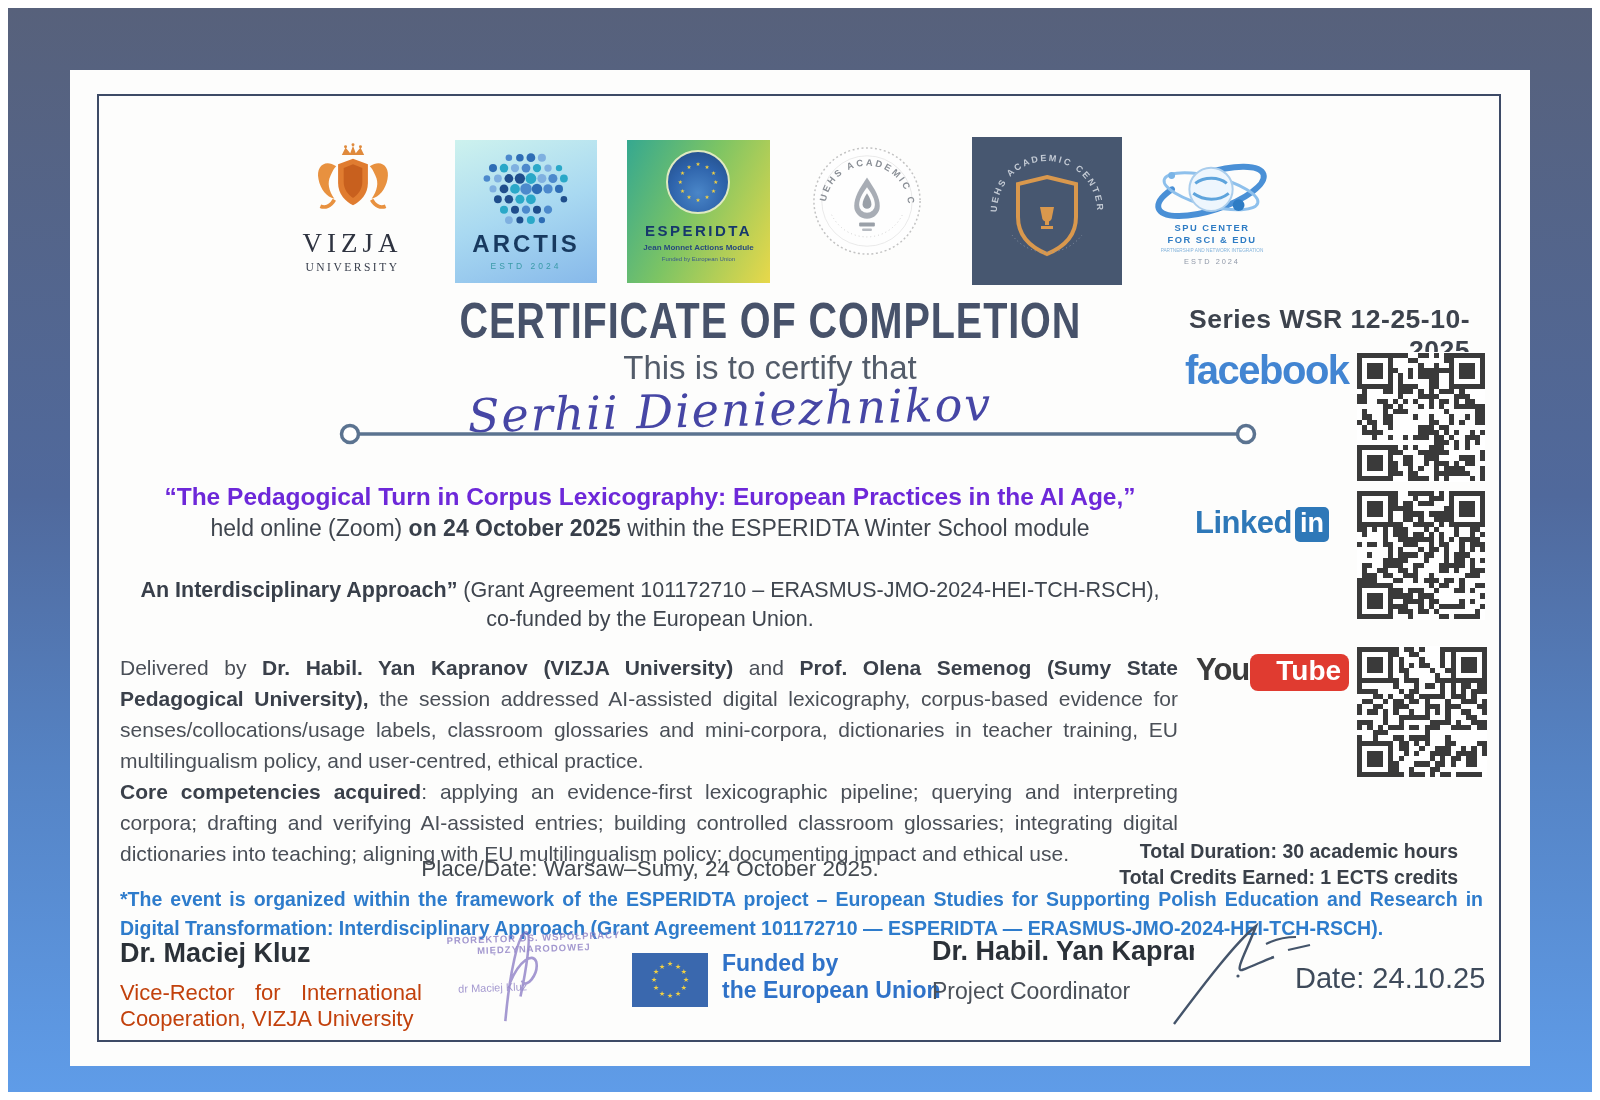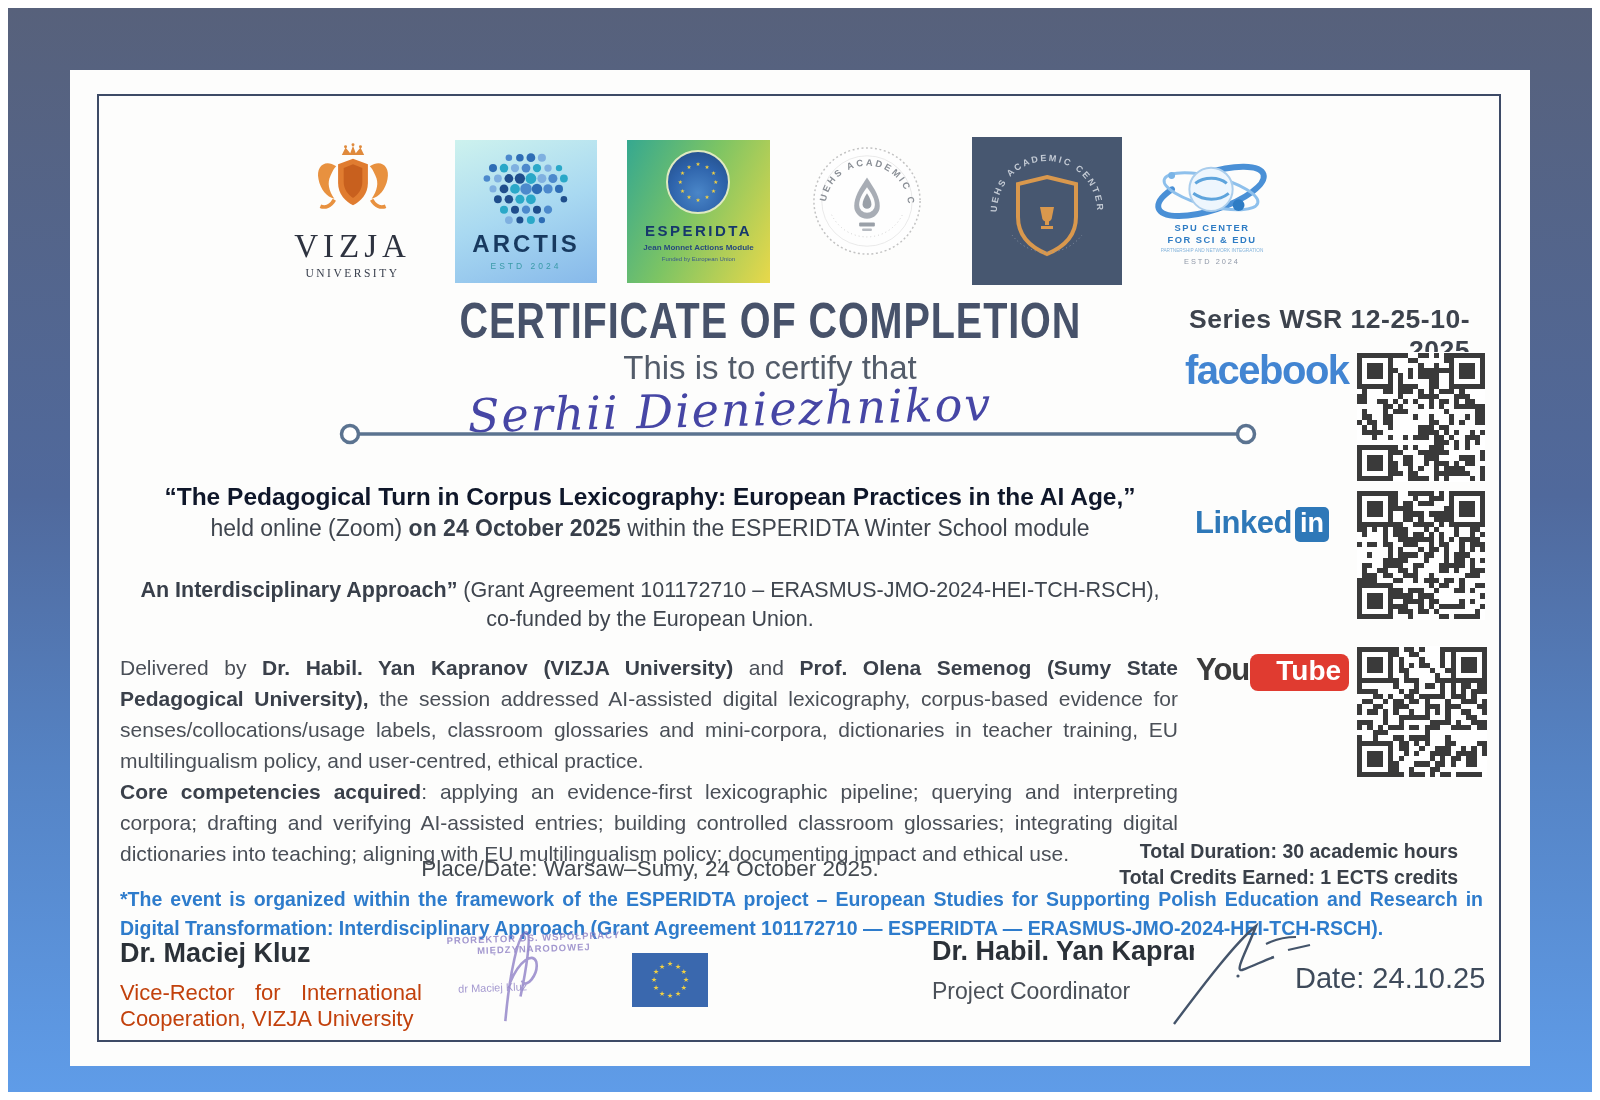--- a/index.html
+++ b/index.html
@@ -13,21 +13,21 @@
   .right{text-align:right;}
   .b{font-weight:bold;}
   .col{left:120px;width:1060px;}
   .title{font-size:45px;font-weight:bold;color:#47526a;white-space:nowrap;}
   .title span{display:inline-block;transform:scale(.88,1.1);letter-spacing:1px;}
   .series{font-size:26.5px;font-weight:bold;color:#3d434d;letter-spacing:.5px;}
   .certify{font-size:33px;color:#535c6a;}
   .name-script{font-family:"DejaVu Serif",serif;font-style:italic;font-size:46px;color:#4646a5;
                letter-spacing:2px;transform:rotate(-1.3deg);}
   .body-line{font-size:23px;color:#3f454e;}
-  .body-line-b{font-size:24.5px;font-weight:bold;color:#0f172a;}
+  .body-line-b{font-size:24.5px;font-weight:bold;color:#6d28d9;}
   .body-line-s{font-size:21.5px;color:#3f454e;}
   .para{font-size:21px;line-height:31px;color:#4a4f57;text-align:justify;}
   .fb{font-size:40px;font-weight:bold;color:#4285d2;letter-spacing:-1.5px;}
   .li-text{font-size:31px;font-weight:bold;color:#2e78b8;letter-spacing:-.5px;}
   .li-badge{display:inline-block;background:#2e78b8;color:#fff;font-size:27px;font-weight:bold;
             border-radius:5px;padding:1px 5px 3px 5px;margin-left:3px;vertical-align:1px;}
   .yt-you{font-size:31px;font-weight:bold;color:#3b3b3b;letter-spacing:-1px;}
   .yt-badge{display:inline-block;background:#e03b30;color:#fff;font-size:28px;font-weight:bold;
             border-radius:8px;padding:1px 8px 4px 26px;margin-left:1px;}
   .qr{background:#fff;}
@@ -48,21 +48,21 @@
   .arctis-name{font-size:24px;font-weight:bold;color:#17395f;letter-spacing:3px;margin-top:-2px;}
   .arctis-estd{font-size:8.5px;color:#3a9aa8;letter-spacing:3px;margin-top:3px;}
   .esp-sq{background:linear-gradient(115deg,#35a890 0%,#7cc464 45%,#e8d84a 100%);}
   .esp-circle{position:absolute;left:39px;top:10px;width:64px;height:64px;border-radius:50%;
               background:radial-gradient(circle at 50% 68%,#4a86c8 0%,#2d62aa 55%,#22497f 100%);
               border:2px solid #dfeac0;box-sizing:border-box;}
   .esp-name{position:absolute;left:0;width:100%;top:82px;font-size:15px;font-weight:bold;color:#16386b;letter-spacing:2.5px;}
   .esp-sub{position:absolute;left:0;width:100%;top:103px;font-size:8px;font-weight:bold;color:#27497e;}
   .esp-fund{position:absolute;left:0;width:100%;top:116px;font-size:6px;color:#3a5a8a;}
   .navy-sq{background:#475770;}
-  .vizja-name{font-family:"Liberation Serif",serif;font-size:33px;color:#2e3340;letter-spacing:5px;text-align:center;}
+  .vizja-name{font-family:"Liberation Serif",serif;font-size:27px;color:#2e3340;letter-spacing:5px;text-align:center;}
   .vizja-sub{font-family:"Liberation Serif",serif;font-size:11.5px;color:#3a404e;letter-spacing:2.5px;text-align:center;margin-top:2px;}
 </style>
 </head>
 <body>
 
 <div class="page">
   <div class="frame"></div>
   <div class="paper"></div>
   <div class="inner-line"></div>
 
@@ -1246,20 +1246,24 @@
         <text x="68.2" y="46.6" font-size="9" text-anchor="middle" fill="#f2d042">★</text>
         <text x="60.5" y="54.3" font-size="9" text-anchor="middle" fill="#f2d042">★</text>
         <text x="50.0" y="57.1" font-size="9" text-anchor="middle" fill="#f2d042">★</text>
         <text x="39.5" y="54.3" font-size="9" text-anchor="middle" fill="#f2d042">★</text>
         <text x="31.8" y="46.6" font-size="9" text-anchor="middle" fill="#f2d042">★</text>
         <text x="29.0" y="36.1" font-size="9" text-anchor="middle" fill="#f2d042">★</text>
         <text x="31.8" y="25.6" font-size="9" text-anchor="middle" fill="#f2d042">★</text>
         <text x="39.5" y="18.0" font-size="9" text-anchor="middle" fill="#f2d042">★</text>
       </svg>
   </div>
+  <div class="abs funded" style="left:722px;top:950px;">
+    <div>Funded by</div>
+    <div>the European Union</div>
+  </div>
 
   <div class="abs sig-name" style="left:932px;top:936px;width:262px;overflow:hidden;white-space:nowrap;">Dr. Habil. Yan Kapranov</div>
   <div class="abs sig-title-r" style="left:932px;top:978px;">Project Coordinator</div>
 
   <svg class="abs" style="left:1168px;top:918px;" width="160" height="112" viewBox="0 0 160 112">
     <path d="M6 106 C36 66 68 24 88 8 C80 30 66 54 74 52 C86 48 96 42 106 39" stroke="#44546a" stroke-width="2.4" fill="none"></path>
     <path d="M98 26 C108 21 120 19 128 19" stroke="#44546a" stroke-width="2" fill="none"></path>
     <path d="M120 32 L142 27" stroke="#44546a" stroke-width="2.2" fill="none"></path>
     <circle cx="70" cy="58" r="1.6" fill="#44546a"></circle>
   </svg>

